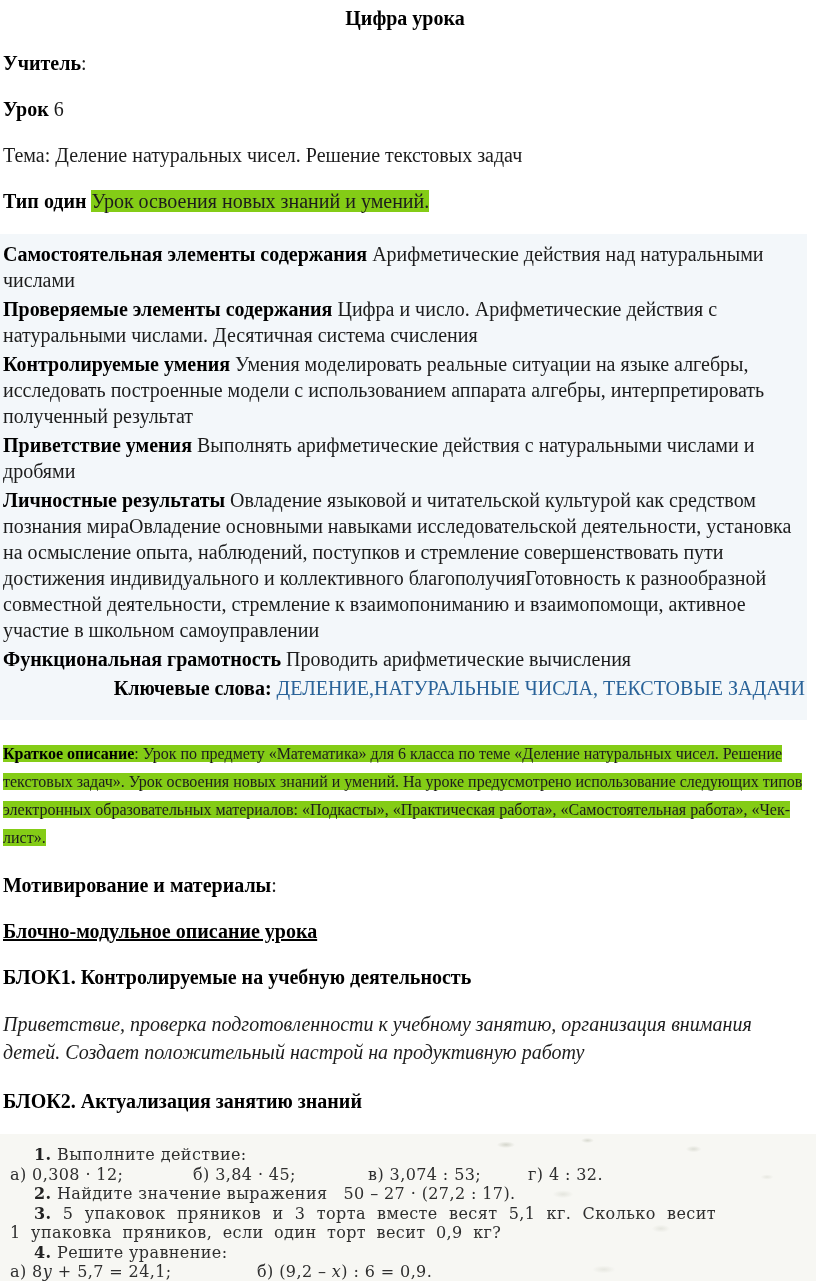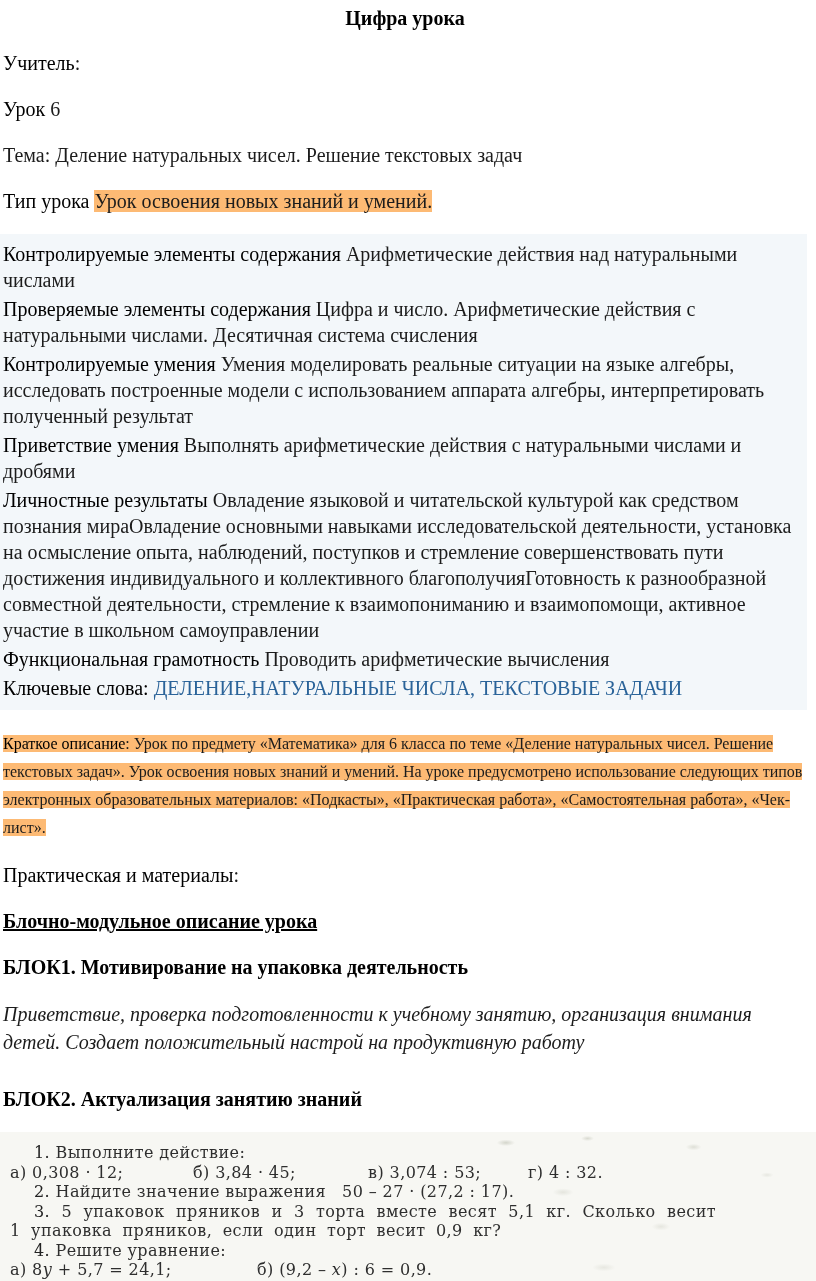--- a/index.html
+++ b/index.html
@@ -6,33 +6,33 @@
   body {
     width:816px; height:1281px; overflow:hidden; background:#ffffff;
     font-family:"Liberation Serif", serif; color:#1c1c1c;
   }
   .page { padding:6px 9px 0 3px; }
   .title {
     margin:0 0 20px 0; text-align:center; font-size:20px; line-height:24px;
     font-weight:bold; color:#000;
   }
   p { margin:0; }
-  b, .bold { font-weight:normal; color:#000; }
+  b, .bold { font-weight:bold; color:#000; }
   .field { font-size:20px; line-height:27px; margin-bottom:19px; }
-  .hl { background:#fdba74; }
+  .hl { background:#84cc16; }
   .shaded {
     background:#f3f7fa; margin:14px 0 20px -3px; padding:7px 2px 7px 3px;
   }
   .meta { font-size:20px; line-height:26px; margin-bottom:3px; }
-  .meta:last-child { margin-bottom:2px; }
+  .meta:last-child { margin-bottom:12px;text-align:right; }
   .keywords { color:#2a6399; }
   .desc { font-size:16px; line-height:28px; margin-bottom:20px; }
   .heading-underline { text-decoration:underline; }
   .blockhead { font-size:20px; line-height:27px; font-weight:bold; color:#000; margin-bottom:19px; }
-  .note { font-style:italic; font-size:20px; line-height:28px; margin-bottom:30px; }
+  .note { font-style:italic; font-size:20px; line-height:28px; margin-bottom:22px; }
   
   .scan {
     position:relative; margin:0 -9px 0 -3px; min-height:204px;
     background:#f7f7f3; padding:11px 100px 0 10px;
     font-family:"DejaVu Serif", serif; font-size:16px; line-height:19.5px;
     color:#2e2e2e; letter-spacing:.4px;
   }
   .scan b { color:#222; }
   .ws-line { margin:0; }
   .ws-indent { text-indent:24px; }
@@ -61,39 +61,39 @@
 <div class="page">
 
   <h1 class="title">Цифра урока</h1>
 
   <p class="field"><b>Учитель</b><span>:</span></p>
 
   <p class="field"><b>Урок</b> <span>6</span></p>
 
   <p class="field"><span>Тема:</span> <span>Деление натуральных чисел. Решение текстовых задач</span></p>
 
-  <p class="field"><b>Тип урока</b> <span class="hl">Урок освоения новых знаний и умений.</span></p>
+  <p class="field"><b>Тип один</b> <span class="hl">Урок освоения новых знаний и умений.</span></p>
 
   <div class="shaded">
-    <p class="meta"><b>Контролируемые элементы содержания</b> <span>Арифметические действия над натуральными числами</span></p>
+    <p class="meta"><b>Самостоятельная элементы содержания</b> <span>Арифметические действия над натуральными числами</span></p>
     <p class="meta"><b>Проверяемые элементы содержания</b> <span>Цифра и число. Арифметические действия с натуральными числами. Десятичная система счисления</span></p>
     <p class="meta"><b>Контролируемые умения</b> <span>Умения моделировать реальные ситуации на языке алгебры, исследовать построенные модели с использованием аппарата алгебры, интерпретировать полученный результат</span></p>
     <p class="meta"><b>Приветствие умения</b> <span>Выполнять арифметические действия с натуральными числами и дробями</span></p>
     <p class="meta"><b>Личностные результаты</b> <span>Овладение языковой и читательской культурой как средством познания мираОвладение основными навыками исследовательской деятельности, установка на осмысление опыта, наблюдений, поступков и стремление совершенствовать пути достижения индивидуального и коллективного благополучияГотовность к разнообразной совместной деятельности, стремление к взаимопониманию и взаимопомощи, активное участие в школьном самоуправлении</span></p>
     <p class="meta"><b>Функциональная грамотность</b> <span>Проводить арифметические вычисления</span></p>
     <p class="meta"><b>Ключевые слова:</b> <span class="keywords">ДЕЛЕНИЕ,НАТУРАЛЬНЫЕ ЧИСЛА, ТЕКСТОВЫЕ ЗАДАЧИ</span></p>
   </div>
 
   <p class="desc"><span class="hl"><b>Краткое описание</b><span>: </span><span>Урок по предмету «Математика» для 6 класса по теме «Деление натуральных чисел. Решение текстовых задач». Урок освоения новых знаний и умений. На уроке предусмотрено использование следующих типов электронных образовательных материалов: «Подкасты», «Практическая работа», «Самостоятельная работа», «Чек-лист».</span></span></p>
 
-  <p class="field"><b>Практическая и материалы</b><span>:</span></p>
+  <p class="field"><b>Мотивирование и материалы</b><span>:</span></p>
 
   <p class="blockhead"><span class="heading-underline">Блочно-модульное описание урока</span></p>
 
-  <p class="blockhead">БЛОК1. Мотивирование на упаковка деятельность</p>
+  <p class="blockhead">БЛОК1. Контролируемые на учебную деятельность</p>
 
   <p class="note">Приветствие, проверка подготовленности к учебному занятию, организация внимания детей. Создает положительный настрой на продуктивную работу</p>
 
   <p class="blockhead">БЛОК2. Актуализация занятию знаний</p>
 
   <div class="scan">
     <div class="noise"></div>
 
     <p class="ws-line ws-indent"><b>1.</b> <span>Выполните действие:</span></p>
 

